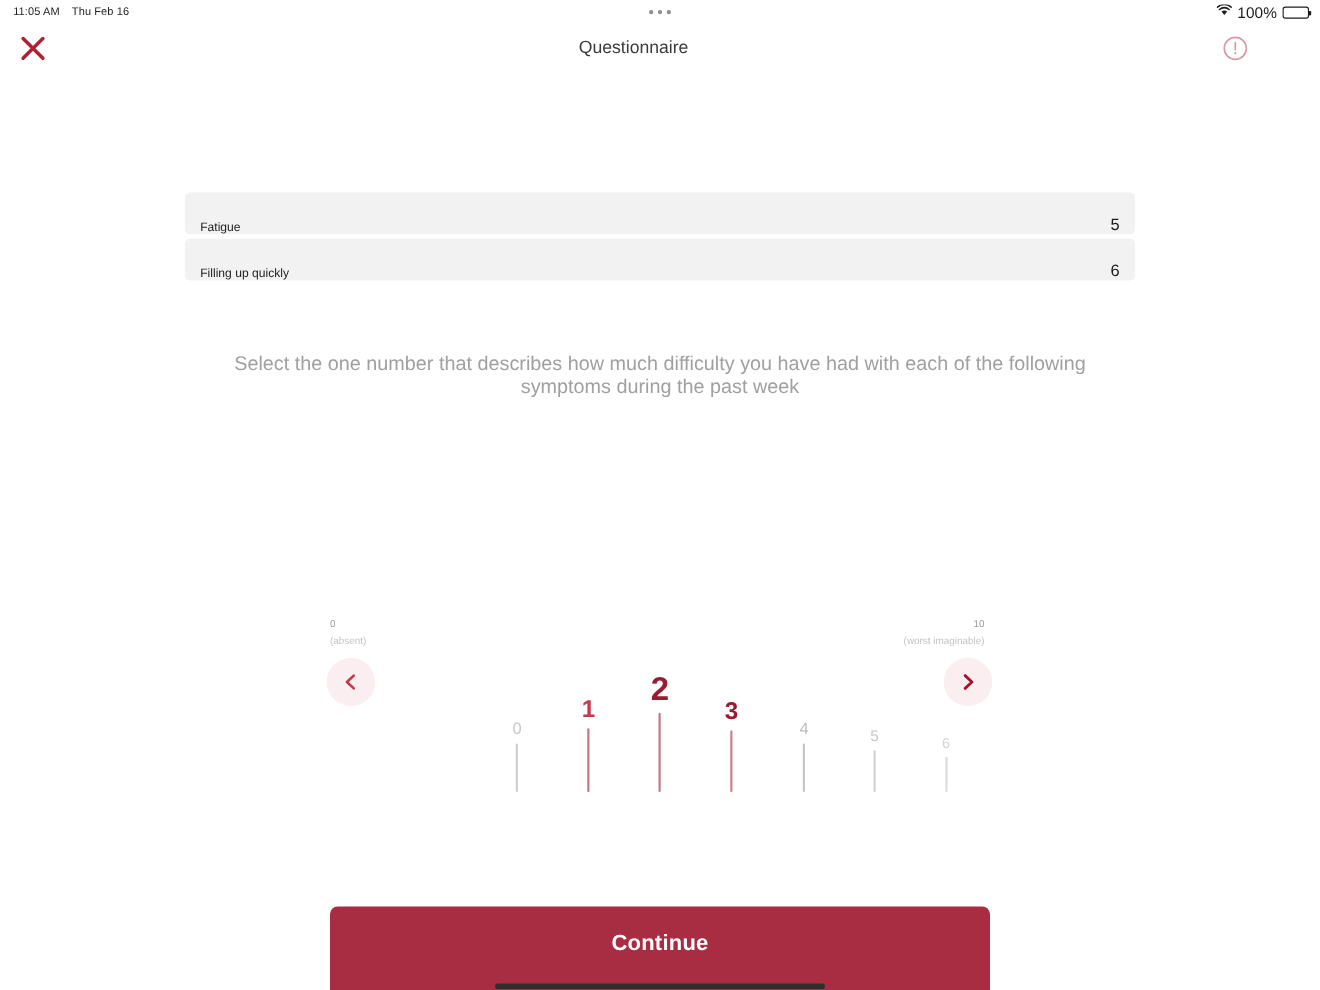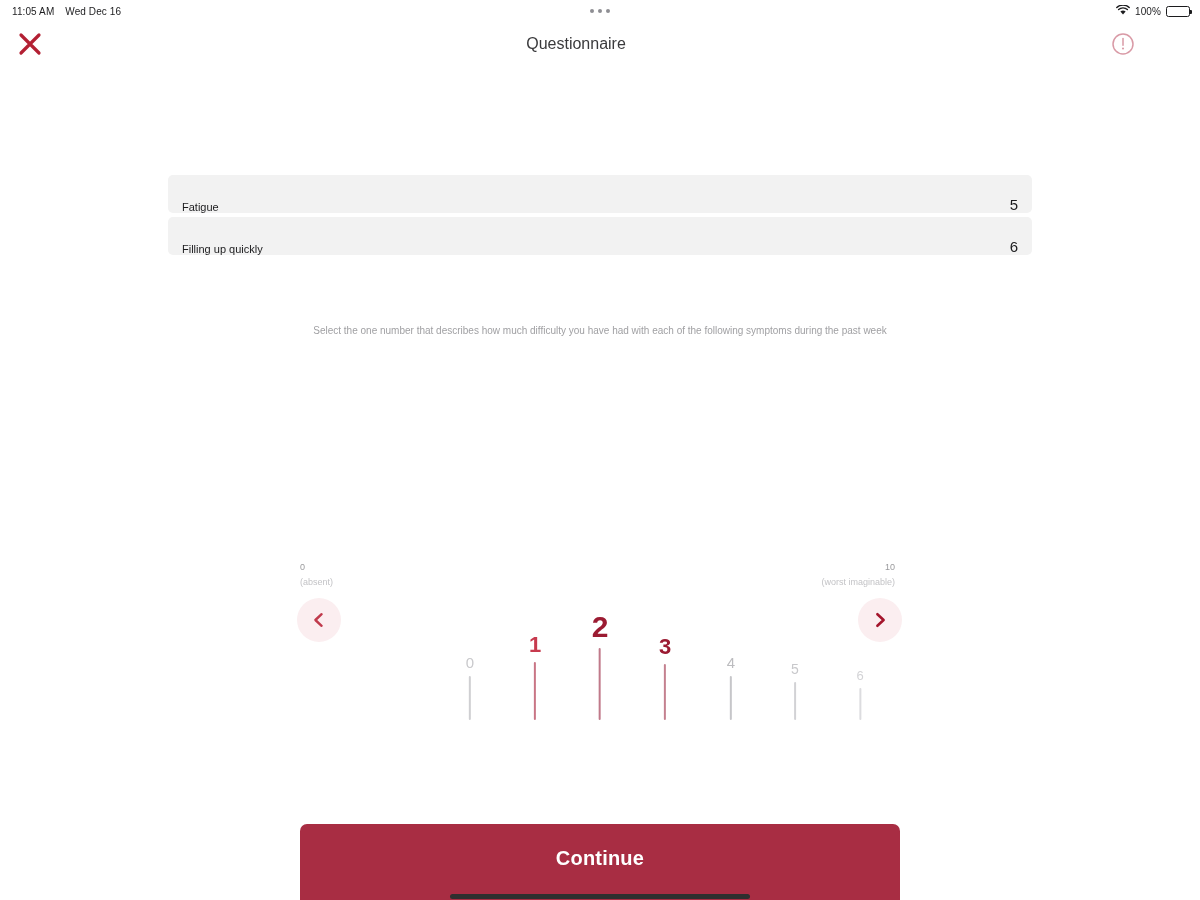--- a/index.html
+++ b/index.html
@@ -75,21 +75,21 @@
     right: -3px; top: 3px;
     width: 2px; height: 4px;
     background: #1c1c1e;
     border-radius: 0 1px 1px 0;
   }
   .battery-fill {
     width: 100%; height: 100%;
     background: #1c1c1e;
     border-radius: 1px;
   }
-  .battery-pct { font-size: 10px; color: #1c1c1e; }
+  .battery-pct { font-size: 14px; color: #1c1c1e; }
 
   
   .nav-bar {
     position: absolute;
     top: 22px; left: 0;
     width: 1152px;
     height: 44px;
   }
   .nav-close {
     position: absolute;
@@ -155,21 +155,21 @@
   }
   .question-title {
     font-size: 21px;
     font-weight: 700;
     color: #1c1c1e;
     letter-spacing: 0.1px;
   }
   .question-desc {
     margin: 26px auto 0;
     width: 810px;
-    font-size: 10px;
+    font-size: 18px;
     line-height: 21px;
     color: #a0a0a3;
     font-weight: 400;
   }
 
   
   .scale-section {
     position: absolute;
     top: 560px;
     left: 0;
@@ -262,21 +262,21 @@
   }
 </style>
 </head>
 <body>
 
 <div id="app">
 
   <div class="status-bar">
     <div class="status-left">
       <span>11:05 AM</span>
-      <span>Wed Dec 16</span>
+      <span>Thu Feb 16</span>
     </div>
 
     <div class="status-center-dots">
       <i></i>
       <i></i>
       <i></i>
     </div>
 
     <div class="status-right">
       <span class="wifi-icon">

